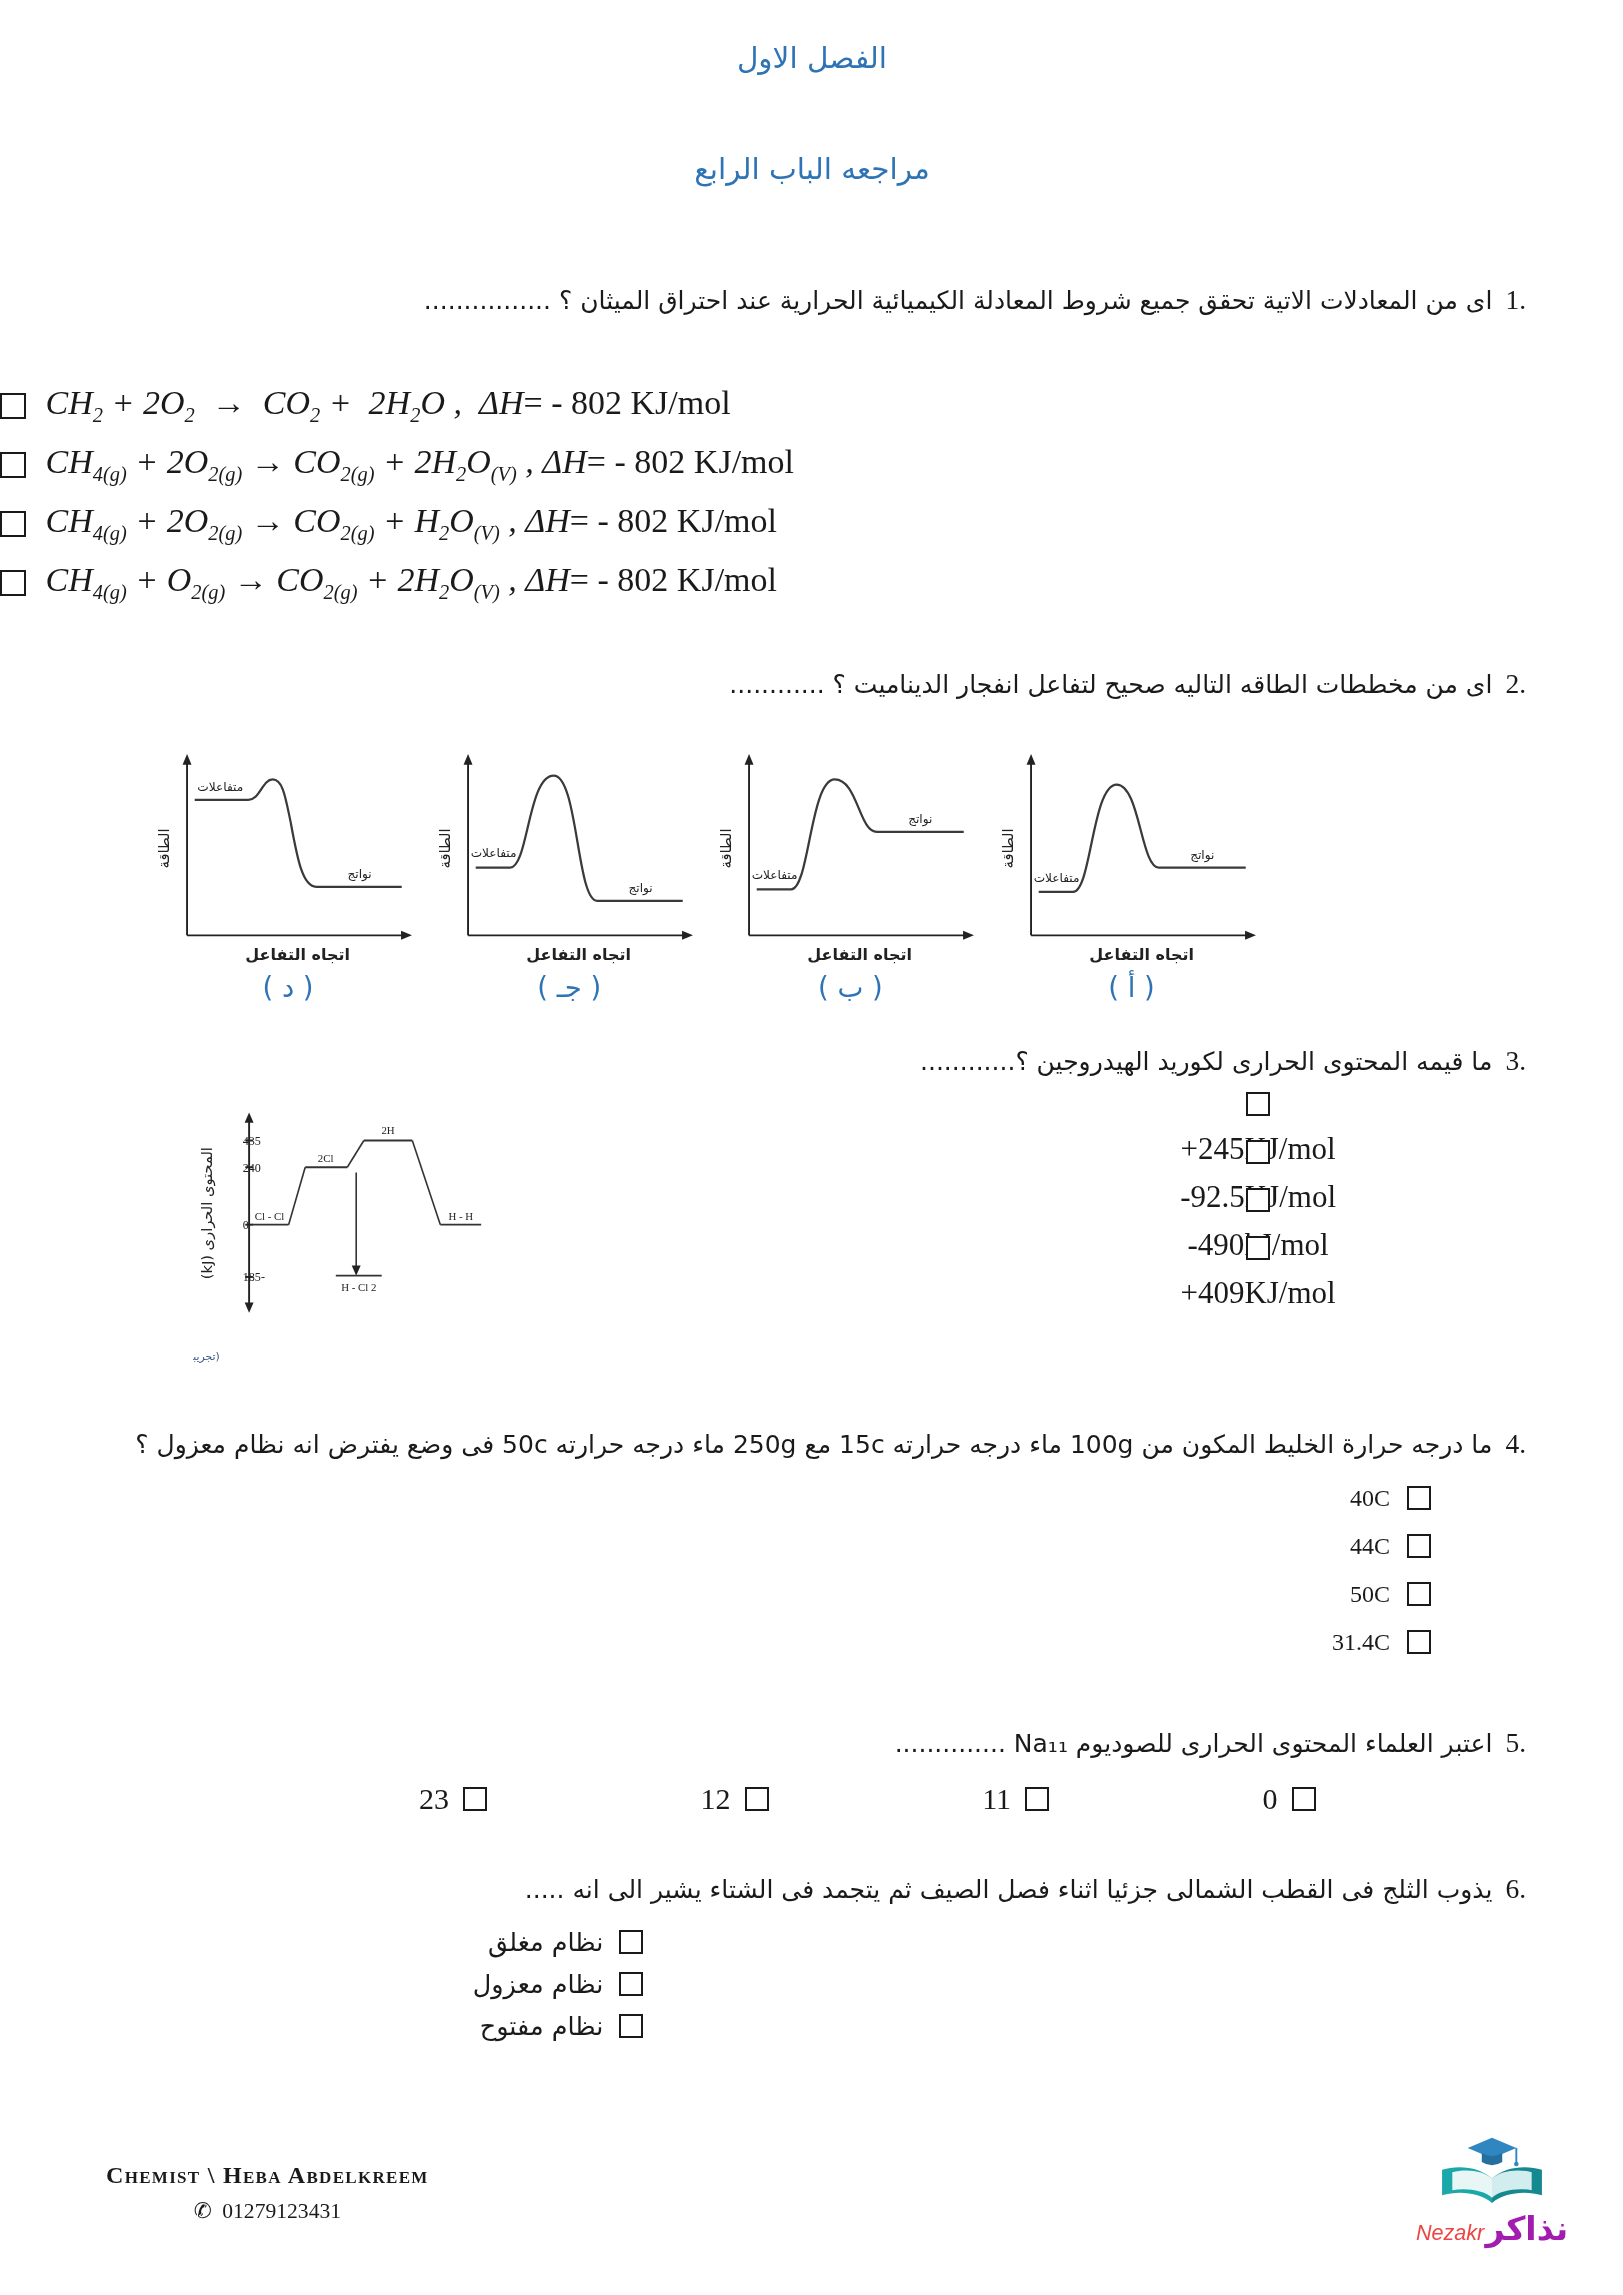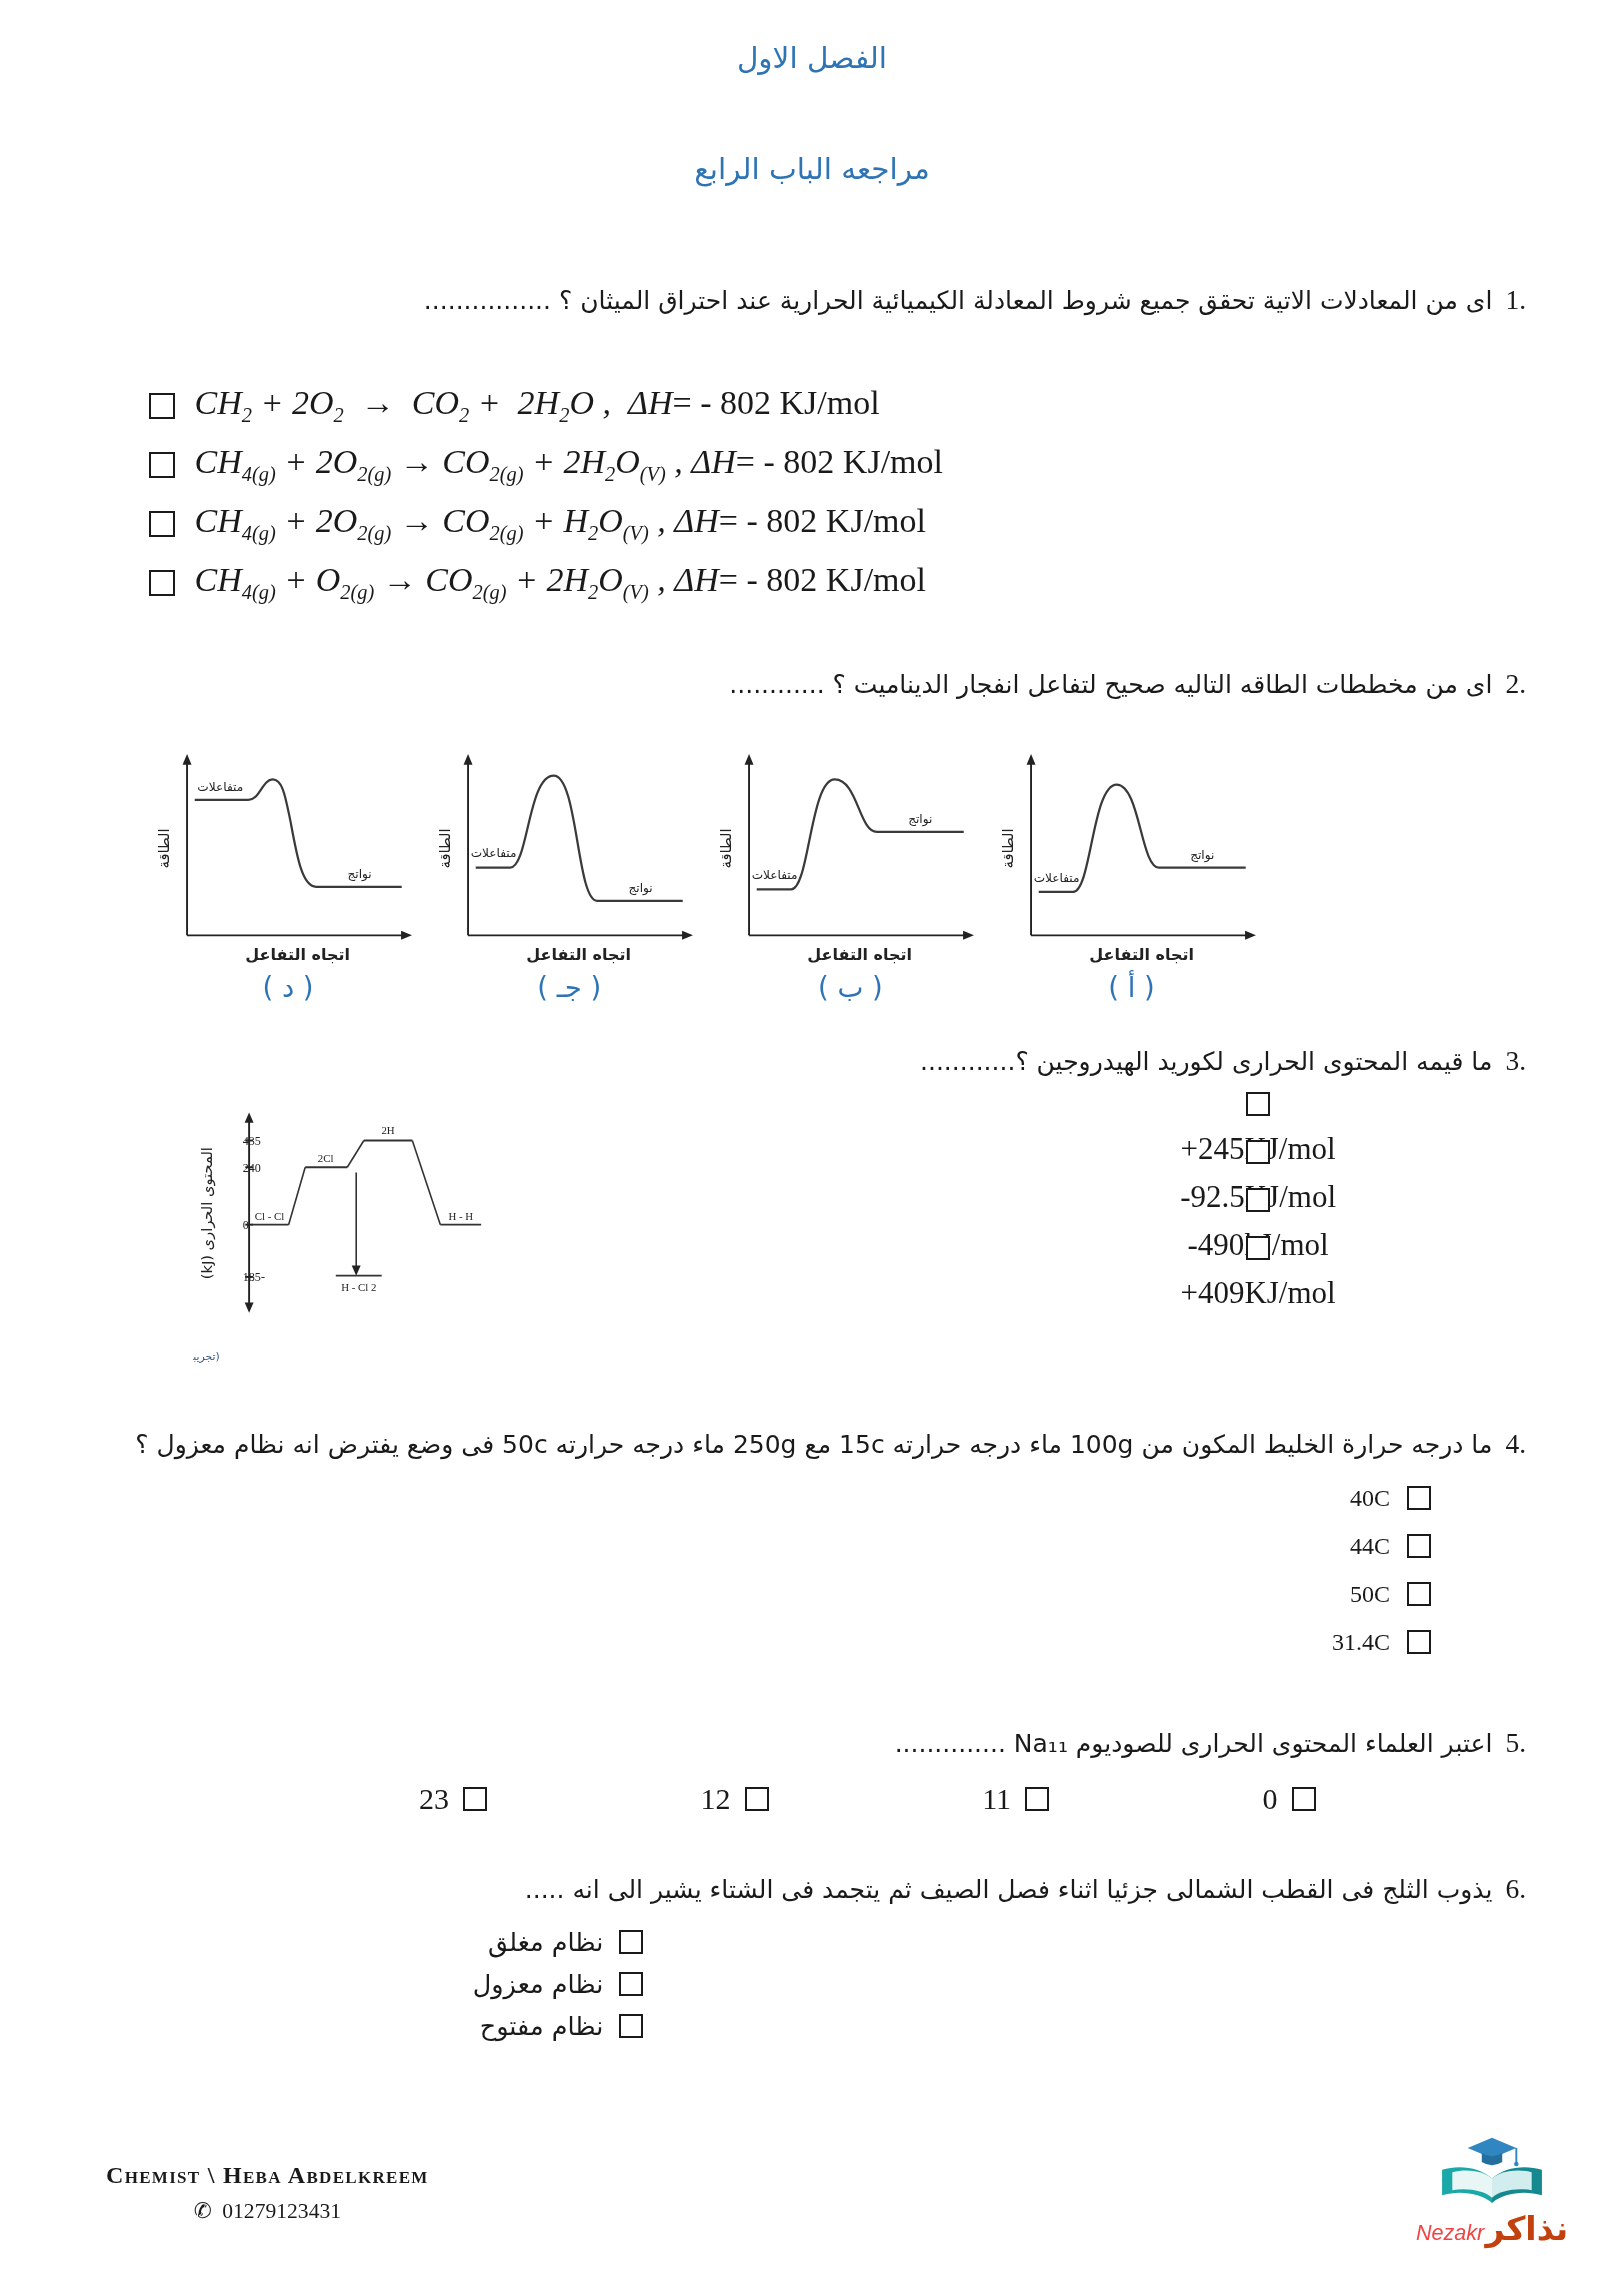--- a/index.html
+++ b/index.html
@@ -20,21 +20,21 @@
   
   .q { direction: rtl; text-align: right; font-size: 25px; line-height: 1.55;
        padding-right: 98px; padding-left: 62px; }
   .qnum { font-family: "Liberation Serif", serif; font-size: 27.5px; margin-left: 13px; }
 
   
   .checkbox { display: inline-block; width: 24px; height: 24px; border: 2px solid #1a1a1a;
               background: #fff; vertical-align: middle; flex: none; }
 
   
-  .equations { direction: ltr; padding-left: 149px; margin-top: 51px; }
+  .equations { direction: ltr; margin-top: 51px; }
   .eqline { font-size: 34px; height: 59px; line-height: 59px; white-space: pre; font-style: italic; }
   .eqline .checkbox { margin-right: 19.6px; width: 26px; height: 26px; }
   .eqline sub { font-size: 0.6em; }
   .eq-rm { font-style: normal; }
 
   
   .diagrams { display: flex; flex-direction: row; gap: 9.2px; margin: 31px 0 0 152px; }
   .panel { width: 272px; text-align: center; }
   .panel svg { width: 272px; height: 230px; }
   .panel-label { color: #2e74b5; font-size: 27.5px; margin-top: 2.6px; font-family: "DejaVu Sans", sans-serif; }
@@ -81,21 +81,21 @@
   
   .footer { position: absolute; left: 106px; bottom: 71px; }
   .footer-name { font-size: 24px; font-variant: small-caps; font-weight: bold; letter-spacing: 1.3px; }
   .footer-phone { font-size: 21.6px; margin-top: 9.2px; text-align: center; }
   .phone-icon { margin-right: 10.5px; font-family: "DejaVu Sans", sans-serif; }
 
   .logo { position: absolute; right: 34px; bottom: 47px; width: 196px; text-align: center; }
   .logo svg { width: 128px; height: 77px; }
   .logo-text { margin-top: -5.2px; white-space: nowrap; }
   .logo-en { color: #ef4444; font-size: 21.6px; font-style: italic; font-family: "Liberation Sans", sans-serif; margin-right: 1.3px; }
-  .logo-ar { color: #c2410c; font-size: 33px; font-weight: bold; }
+  .logo-ar { color: #a21caf; font-size: 33px; font-weight: bold; }
 </style>
 </head>
 <body>
 
 <div class="page">
 
   <div class="title title2 ar">الفصل الاول</div>
   <div class="title title1 ar">مراجعه الباب الرابع</div>
 
   <div class="q ar" style="margin-top:93px;">

